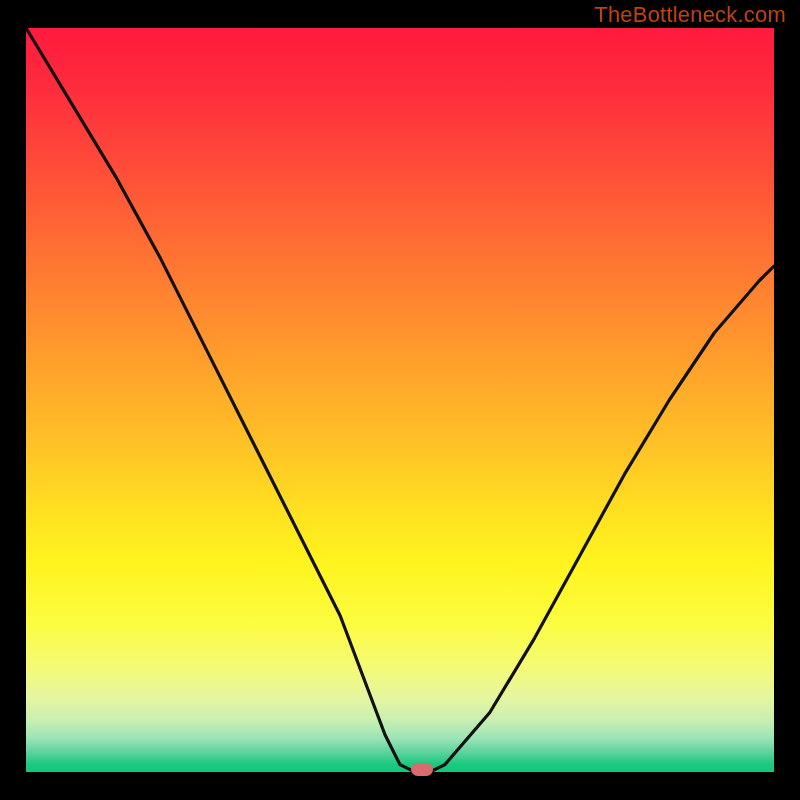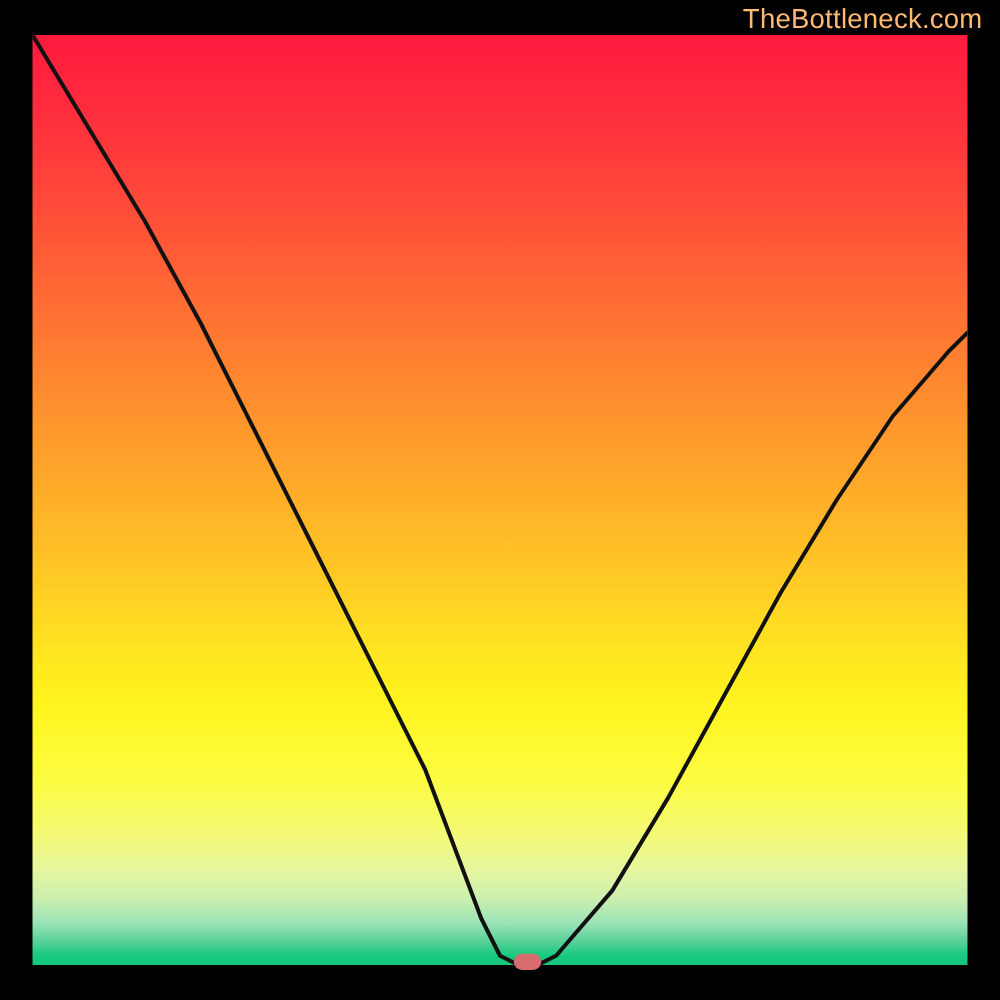--- a/index.html
+++ b/index.html
@@ -14,21 +14,21 @@
   .frame {
     position: relative;
     width: 800px;
     height: 800px;
     background: #000;
   }
   .watermark {
     position: absolute;
     top: 2px;
     right: 14px;
-    color: #fdba74;
+    color: #c2410c;
     font-size: 22px;
     letter-spacing: 0.2px;
     z-index: 20;
   }
   .plot {
     position: absolute;
     left: 26px;
     top: 28px;
     width: 748px;
     height: 744px;

